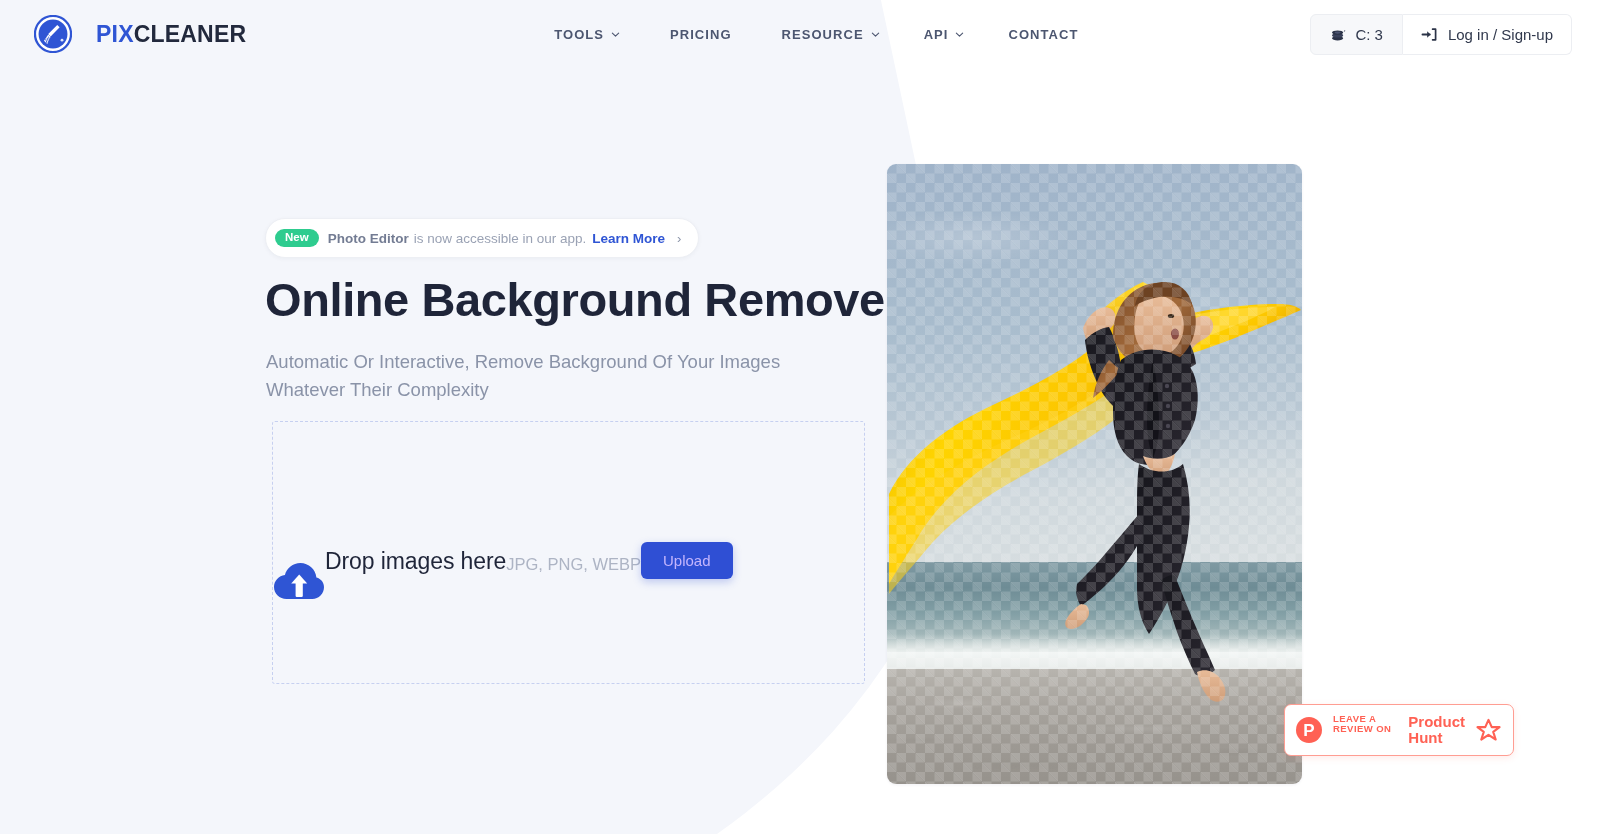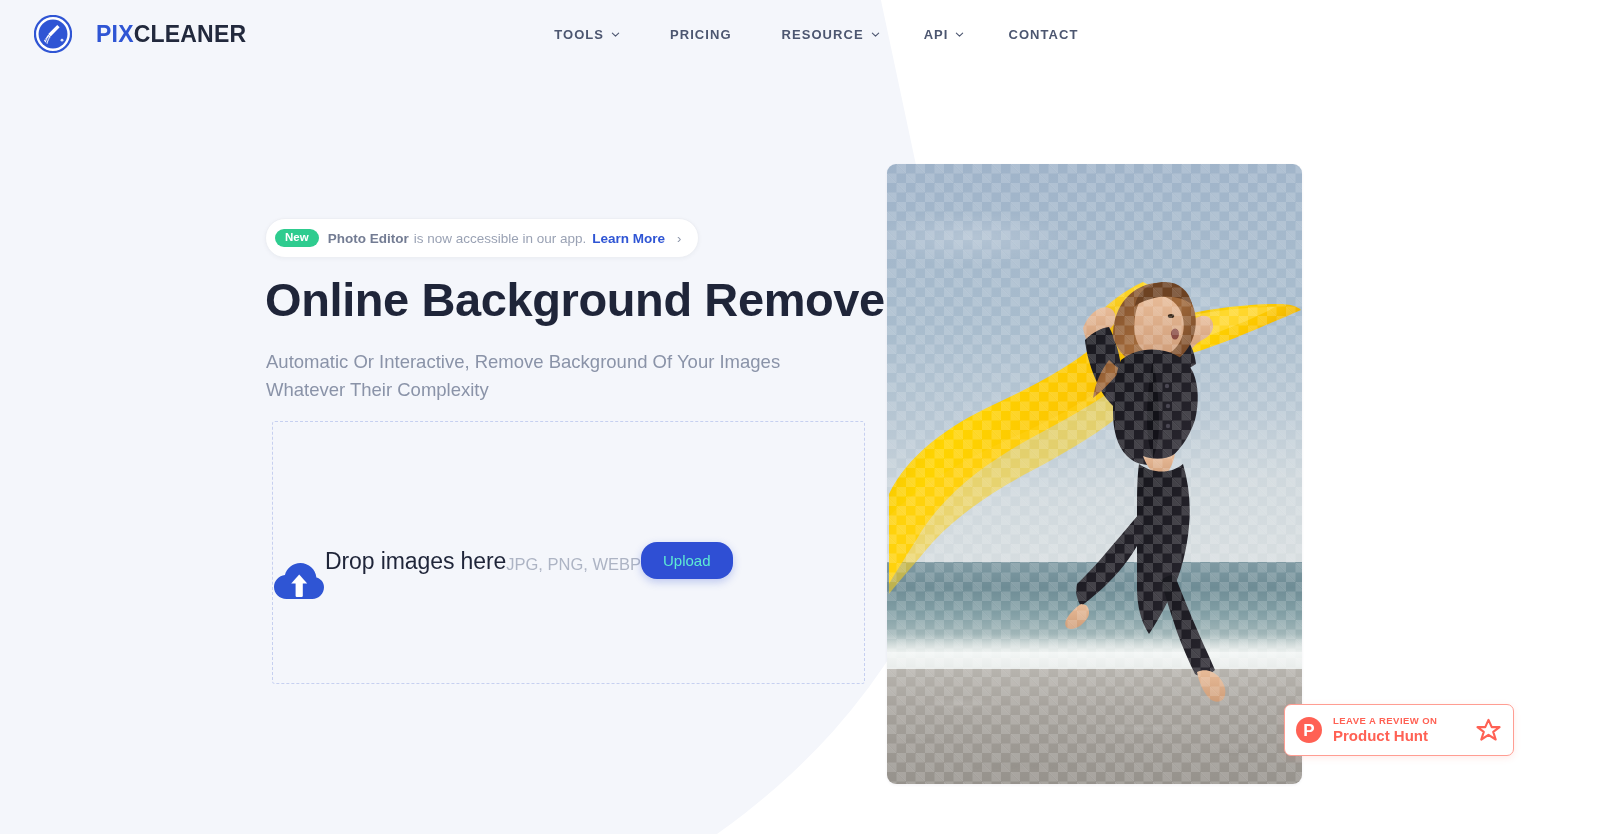--- a/index.html
+++ b/index.html
@@ -115,23 +115,23 @@
     border:1.6px dashed #c6d0f0;
     border-radius:3px;
     display:flex; flex-direction:row; align-items:center;
     z-index:10; cursor:pointer;
   }
   #dz-icon { margin-top:58px; }
   #dz-title { margin-top:17px; font-size:23px; color:#1f2539; font-weight:400; letter-spacing:-.1px; }
   #dz-formats { margin-top:24px; font-size:16.5px; color:#adb4c4; font-weight:400;text-align:center; }
   #dz-upload {
     margin-top:16px;
-    background:#2f4fd4; color:#5eead4;
+    background:#2f4fd4; color:#c4b5fd;
     font-size:15px; font-weight:400;
-    padding:10px 22px; border:none; border-radius:16px;
+    padding:10px 22px; border:none; border-radius:6px;
     cursor:pointer; font-family:inherit;
     box-shadow:0 3px 9px rgba(47,79,212,.28);
   }
 
   
   #hero-card {
     position:absolute; left:887px; top:164px;
     width:415px; height:620px;
     border-radius:9px; overflow:hidden;
     z-index:10;
@@ -190,21 +190,21 @@
     z-index:40; cursor:pointer;
     box-shadow:0 2px 7px rgba(255,97,84,.13);
   }
   #ph-logo {
     width:26px; height:26px; border-radius:50%;
     background:#ff6154; color:#ffffff;
     font-size:17px; font-weight:700;
     display:flex; align-items:center; justify-content:center;
     margin-left:11px; flex:none; line-height:1;
   }
-  #ph-texts { margin-left:11px; display:flex; flex-direction:column; gap:2px; }
+  #ph-texts { margin-left:11px; display:flex; flex-direction:row; gap:2px; }
   #ph-kicker { font-size:9.5px; font-weight:700; color:#ff6154; letter-spacing:.45px; line-height:1; }
   #ph-name { font-size:15px; font-weight:700; color:#ff6154; line-height:1.05; }
   #ph-star { margin-left:auto; margin-right:11px; flex:none; }
 </style>
 </head>
 <body>
 
 <div id="bg-blob2"></div>
 <div id="bg-blob"></div>
 
@@ -255,20 +255,42 @@
         <path d="M1.5 3.4 L5 6.9 L8.5 3.4" fill="none" stroke="#4c5670" stroke-width="1.2" stroke-linecap="round" stroke-linejoin="round"></path>
       </svg>
     </div>
     <span class="gap-2"></span>
 
     <div class="nav-item">
       <span>CONTACT</span>
     </div>
   </nav>
 
+  <div id="header-right">
+
+    <div id="credits-btn">
+      <svg width="16" height="16" viewBox="0 0 16 16">
+        <ellipse cx="7.6" cy="11.2" rx="5.6" ry="2.2" fill="#2b3347"></ellipse>
+        <ellipse cx="7.6" cy="8.4" rx="5.6" ry="2.2" fill="#39415a"></ellipse>
+        <ellipse cx="7.6" cy="5.6" rx="5.6" ry="2.2" fill="#2b3347"></ellipse>
+        <ellipse cx="7.6" cy="5.6" rx="3.1" ry="1.1" fill="#4a5370"></ellipse>
+        <path d="M13.6 4.2 l1.6 -1.3 -0.2 1.7 z" fill="#2b3347"></path>
+      </svg>
+      <span>C: 3</span>
+    </div>
+
+    <div id="login-btn">
+      <svg width="17" height="17" viewBox="0 0 17 17">
+        <path d="M1.5 8.5 H8.8" stroke="#2b3347" stroke-width="1.9" stroke-linecap="round"></path>
+        <path d="M6.2 5.3 L9.4 8.5 L6.2 11.7 Z" fill="#2b3347"></path>
+        <path d="M11.6 3.2 H14.6 V13.8 H11.6" fill="none" stroke="#2b3347" stroke-width="1.7" stroke-linecap="round" stroke-linejoin="round"></path>
+      </svg>
+      <span>Log in / Sign-up</span>
+    </div>
+  </div>
 </header>
 
 <div id="hero-left">
 
   <div id="announce">
     <span id="new-badge">New</span>
     <span class="ann-strong">Photo Editor</span>
     <span class="ann-text"> is now accessible in our app.</span>
     <span class="ann-link">Learn More</span>
     <span class="ann-arrow">›</span>

